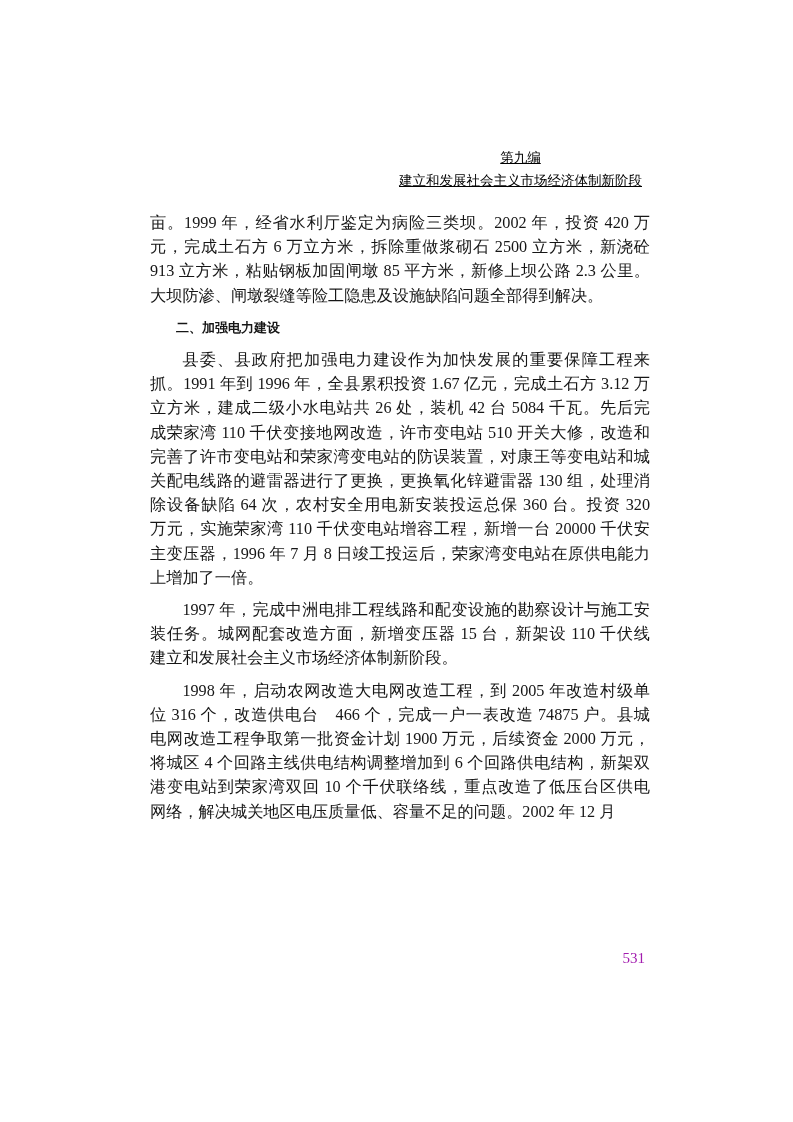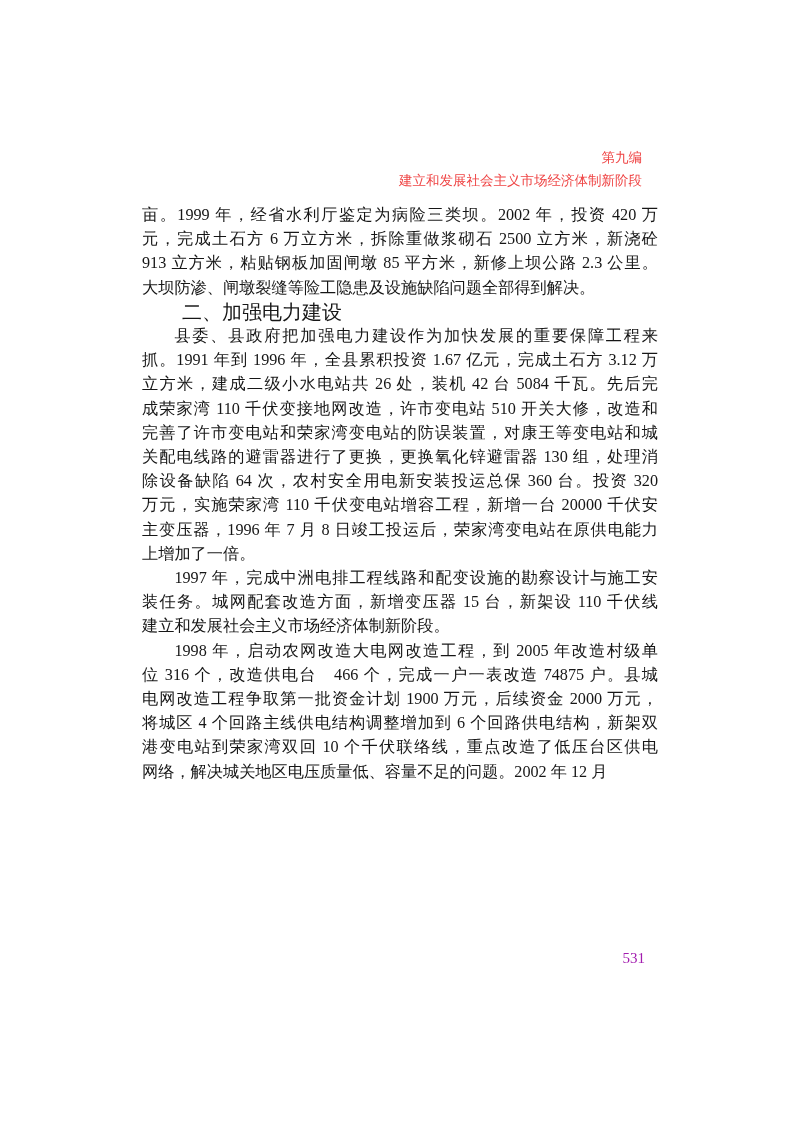--- a/index.html
+++ b/index.html
@@ -14,49 +14,50 @@
     background: #ffffff;
     color: #161616;
     font-family: "Liberation Serif", "DejaVu Serif", serif;
     overflow: hidden;
   }
   
   .running-header {
     position: absolute;
     top: 146px;
     right: 151px;
-    text-align: right;
+    text-align: center;
     font-size: 13.5px;
     line-height: 23px;
-    color: #ef4444;
+    color: #000000;
+    text-decoration: underline;
   }
   
   .page-body {
     position: absolute;
     top: 203px;
     left: 142px;
     width: 516px;
     font-size: 16.2px;
     line-height: 24.2px;
   }
-  .para { margin: 0; }
+  .para { margin: 8px; }
   .para .line {
     text-align: justify;
     text-align-last: justify;
   }
   .para .line.para-last {
     text-align-last: left;
   }
   .para .line.indent {
     text-indent: 2em;
   }
   .para.heading .line {
     font-family: "Liberation Sans", "DejaVu Sans", sans-serif;
-    font-weight: 400;
-    font-size: 20px;
+    font-weight: 700;
+    font-size: 13px;
     text-indent: 2em;
     text-align: right;
     text-align-last: left;
   }
   .folio {
     position: absolute;
     top: 948px;
     right: 148px;
     font-size: 15px;
     line-height: 20px;

